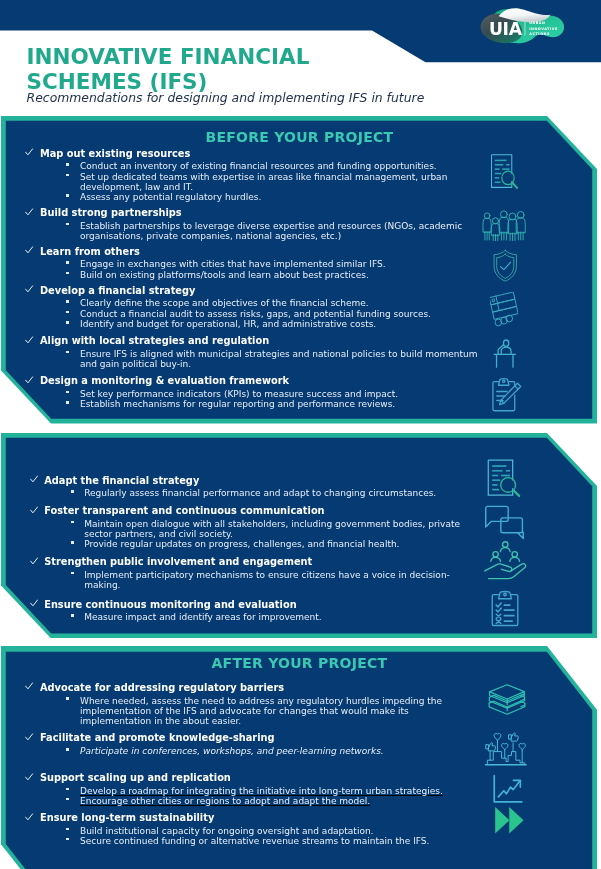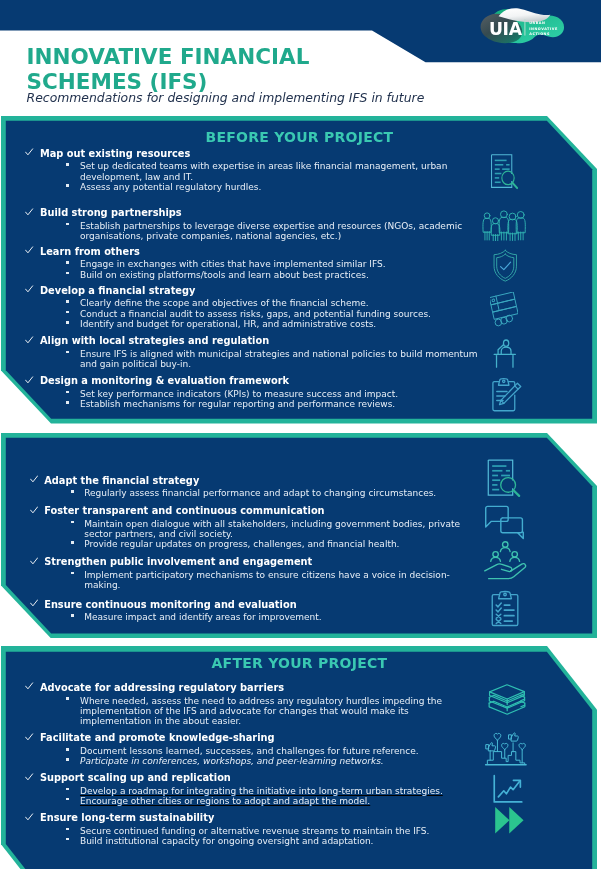--- a/index.html
+++ b/index.html
@@ -71,21 +71,21 @@
         <path d="M0 0 L546 0 L596 53.00 L596 307.5 L50 307.5 L0 254.50 Z" fill="#23b39a"></path>
         <path d="M4.8 4.8 L545.86 4.8 L591.2 53.34 L591.2 302.7 L50.14 302.7 L4.8 254.16 Z" fill="#063a72"></path>
       </svg>
   <div class="sec-title" style="top:12.70px;">BEFORE YOUR PROJECT</div>
   <div class="item" style="left:25.3px;top:32.90px;width:452.3px;">
     <svg class="ck" viewBox="0 0 12 11">
           <path d="M0.8 5.6 L4.3 9.6 L11.2 0.9" fill="none" stroke="#ffffff" stroke-width="1.35" stroke-linecap="round" stroke-linejoin="round"></path>
         </svg>
     <div class="ih">Map out existing resources</div>
     <div class="blist" style="width:452.3px;">
-      <div class="bl" style="padding-left:53.3px;width:399px;"><span class="bd" style="left:39.6px;top:1.9px;"></span></div>
+      <div class="bl" style="padding-left:53.3px;width:399px;"><span class="bd" style="left:39.6px;top:1.9px;"></span><span>Conduct an inventory of existing financial resources and funding opportunities.</span></div>
       <div class="bl" style="padding-left:53.3px;width:399px;"><span class="bd" style="left:39.6px;top:1.9px;"></span><span>Set up dedicated teams with expertise in areas like financial management, urban development, law and IT.</span></div>
       <div class="bl" style="padding-left:53.3px;width:399px;"><span class="bd" style="left:39.6px;top:1.9px;"></span><span>Assess any potential regulatory hurdles.</span></div>
     </div>
   </div>
   <div class="item" style="left:25.3px;top:92.20px;width:452.3px;">
     <svg class="ck" viewBox="0 0 12 11">
           <path d="M0.8 5.6 L4.3 9.6 L11.2 0.9" fill="none" stroke="#ffffff" stroke-width="1.35" stroke-linecap="round" stroke-linejoin="round"></path>
         </svg>
     <div class="ih">Build strong partnerships</div>
     <div class="blist" style="width:452.3px;">
@@ -338,42 +338,41 @@
     <div class="blist" style="width:452.3px;">
       <div class="bl" style="padding-left:53.3px;width:399px;"><span class="bd" style="left:39.6px;top:1.9px;"></span><span>Where needed, assess the need to address any regulatory hurdles impeding the implementation of the IFS and advocate for changes that would make its implementation in the about easier.</span></div>
     </div>
   </div>
   <div class="item" style="left:25.3px;top:87.20px;width:452.3px;">
     <svg class="ck" viewBox="0 0 12 11">
           <path d="M0.8 5.6 L4.3 9.6 L11.2 0.9" fill="none" stroke="#ffffff" stroke-width="1.35" stroke-linecap="round" stroke-linejoin="round"></path>
         </svg>
     <div class="ih">Facilitate and promote knowledge-sharing</div>
     <div class="blist" style="width:452.3px;">
-      <div class="bl" style="padding-left:53.3px;width:399px;"><span class="bd" style="left:39.6px;top:1.9px;"></span><span>Document lessons learned, successes, and challenges for future reference.</span></div>
       <div class="bl" style="padding-left:53.3px;width:399px;font-style:italic;"><span class="bd" style="left:39.6px;top:1.9px;"></span><span>Participate in conferences, workshops, and peer-learning networks.</span></div>
     </div>
   </div>
   <div class="item" style="left:25.3px;top:126.80px;width:452.3px;">
     <svg class="ck" viewBox="0 0 12 11">
           <path d="M0.8 5.6 L4.3 9.6 L11.2 0.9" fill="none" stroke="#ffffff" stroke-width="1.35" stroke-linecap="round" stroke-linejoin="round"></path>
         </svg>
     <div class="ih">Support scaling up and replication</div>
     <div class="blist" style="width:452.3px;text-decoration:underline;">
       <div class="bl" style="padding-left:53.3px;width:399px;"><span class="bd" style="left:39.6px;top:1.9px;"></span><span>Develop a roadmap for integrating the initiative into long-term urban strategies.</span></div>
       <div class="bl" style="padding-left:53.3px;width:399px;"><span class="bd" style="left:39.6px;top:1.9px;"></span><span>Encourage other cities or regions to adopt and adapt the model.</span></div>
     </div>
   </div>
   <div class="item" style="left:25.3px;top:166.80px;width:452.3px;">
     <svg class="ck" viewBox="0 0 12 11">
           <path d="M0.8 5.6 L4.3 9.6 L11.2 0.9" fill="none" stroke="#ffffff" stroke-width="1.35" stroke-linecap="round" stroke-linejoin="round"></path>
         </svg>
     <div class="ih">Ensure long-term sustainability</div>
     <div class="blist" style="width:452.3px;">
+      <div class="bl" style="padding-left:53.3px;width:399px;"><span class="bd" style="left:39.6px;top:1.9px;"></span><span>Build institutional capacity for ongoing oversight and adaptation.</span></div>
       <div class="bl" style="padding-left:53.3px;width:399px;"><span class="bd" style="left:39.6px;top:1.9px;"></span><span>Secure continued funding or alternative revenue streams to maintain the IFS.</span></div>
-      <div class="bl" style="padding-left:53.3px;width:399px;"><span class="bd" style="left:39.6px;top:1.9px;"></span><span>Build institutional capacity for ongoing oversight and adaptation.</span></div>
     </div>
   </div>
   <svg class="ic" viewBox="0 0 40 36" preserveAspectRatio="none" style="left:483.6px;top:36.9px;width:43.5px;height:39.0px;">
 <g fill="none" stroke="#2fbfb2" stroke-width="1.1" stroke-linecap="round" stroke-linejoin="round">
 
   <path d="M4.2 8.2 L20.2 1.6 L36.2 8.0 L20.4 14.8 Z"></path>
   <path d="M4.2 8.2 L4.2 11.6 L20.4 18.2 L36.2 11.4 L36.2 8.0"></path>
   <path d="M20.4 14.8 L20.4 18.2"></path>
   <path d="M36.2 9.9 L32.6 11.4"></path>
 

